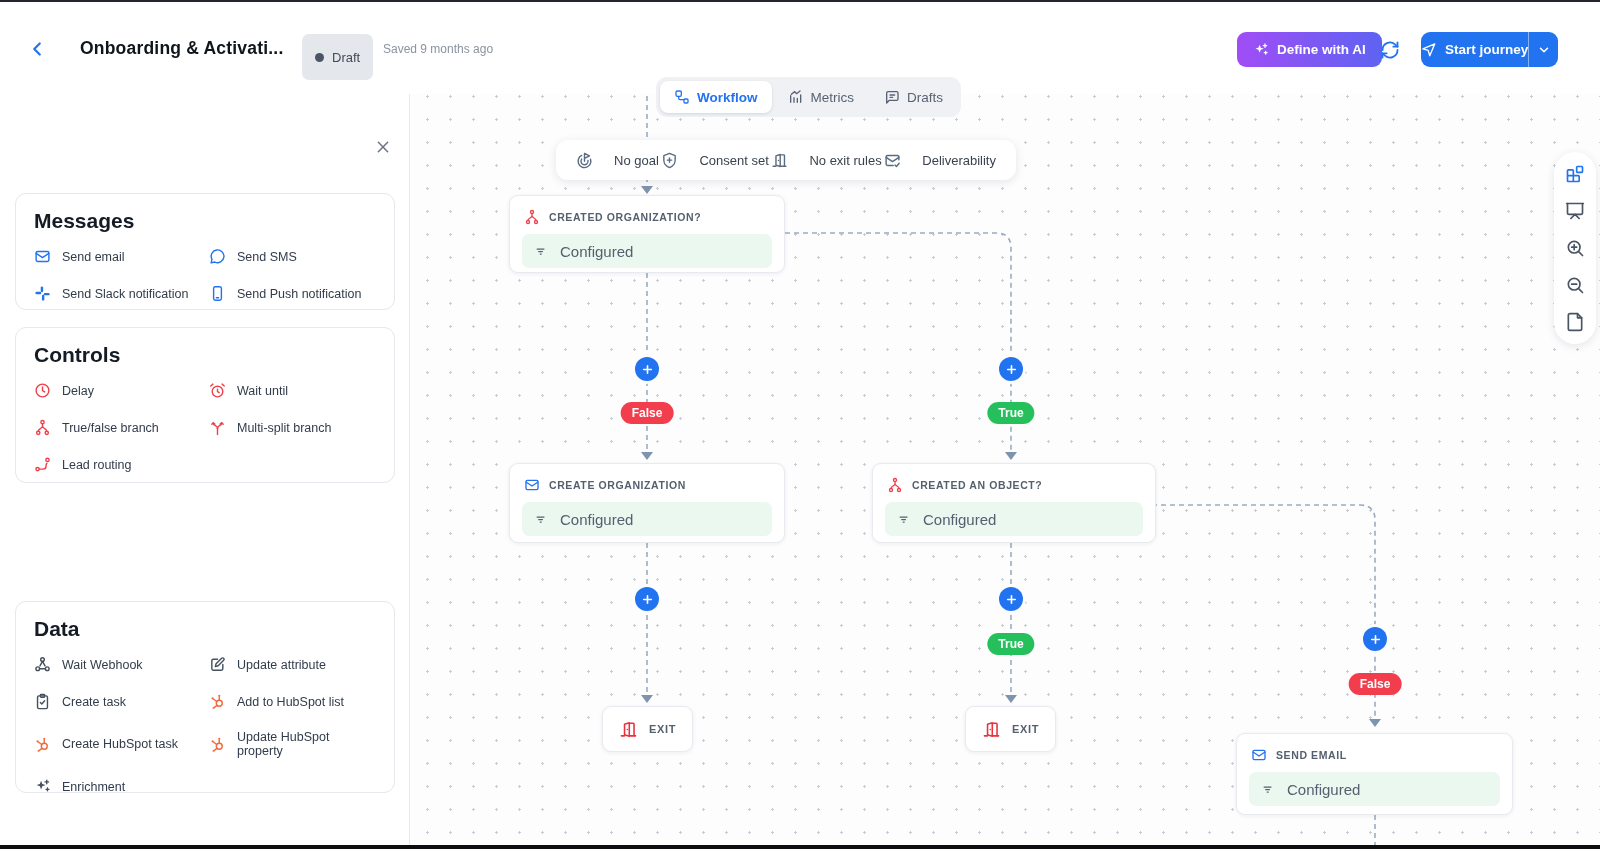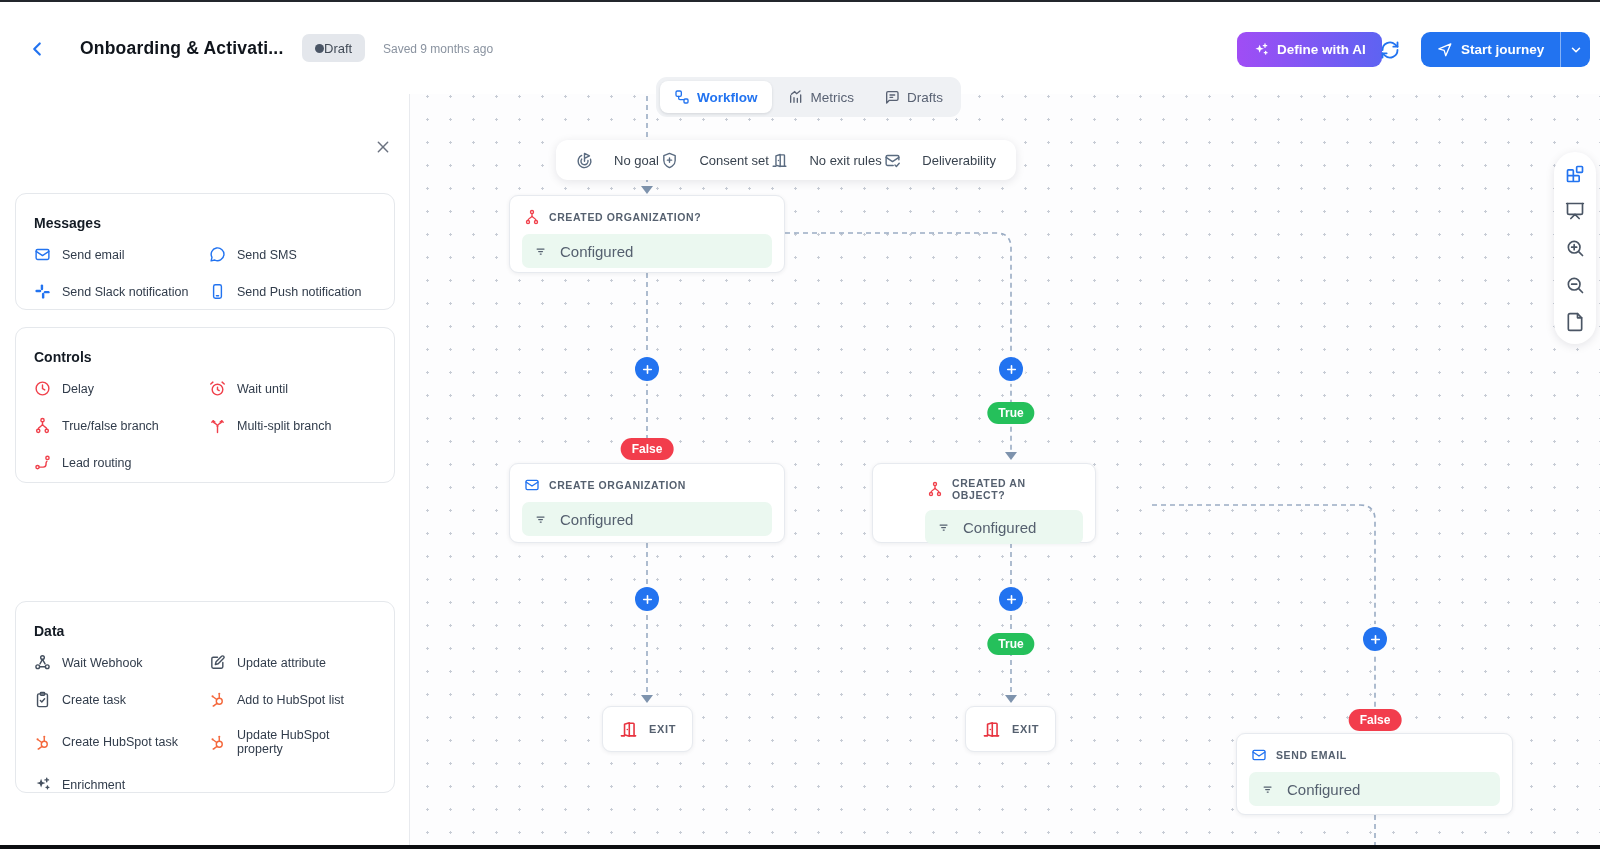--- a/index.html
+++ b/index.html
@@ -7,48 +7,48 @@
     font-family:"Liberation Sans", sans-serif; position:relative; }
   svg { display:block; }
 
   .edge-top { position:absolute; left:0; top:0; width:1600px; height:2px; background:#23262c; z-index:60; }
   .edge-bottom { position:absolute; left:0; bottom:0; width:1600px; height:4px; background:#0c0e11; z-index:60; }
 
   
   .header { position:absolute; left:0; top:2px; width:1600px; height:92px; background:#fff; z-index:20; }
   .back-btn { position:absolute; left:26px; top:36px; width:22px; height:22px; color:#2273F0; cursor:pointer; }
   .page-title { position:absolute; left:80px; top:36px; font-size:17.5px; font-weight:700; color:#10151C; letter-spacing:.2px; }
-  .draft-badge { position:absolute; left:302px; top:32px; height:28px; background:#E4E7EC; border-radius:7px;
-    display:flex; align-items:center; padding:0 13px; font-size:13px; color:#424B57; }
+  .draft-badge { position:absolute; left:302px; top:32px; height:46px; background:#E4E7EC; border-radius:7px;
+    display:flex; align-items:center; gap:8px; padding:0 13px; font-size:13px; color:#424B57; }
   .draft-dot { width:9px; height:9px; border-radius:50%; background:#4A5565; }
   .saved-text { position:absolute; left:383px; top:40px; font-size:12px; color:#8A93A0; }
   .define-ai-btn { position:absolute; left:1237px; top:30px; height:35px; border:none; border-radius:9px;
     background:linear-gradient(90deg,#A04DF5,#5E63F2); color:#fff; font-size:13.5px; font-weight:700;
     display:flex; align-items:center; gap:8px; padding:0 16px; cursor:pointer; font-family:inherit; }
   .refresh-btn { position:absolute; left:1380px; top:38px; width:20px; height:20px; color:#2273F0; cursor:pointer; }
   .start-journey { position:absolute; left:1421px; top:30px; height:35px; display:flex; border-radius:9px; overflow:hidden; }
   .start-main { background:#2273F0; color:#fff; border:none; font-size:13.5px; font-weight:700;
-    display:flex; align-items:center; gap:9px; padding:0 16px; cursor:pointer; font-family:inherit; }
+    display:flex; align-items:center; gap:9px; padding:0 0; cursor:pointer; font-family:inherit; }
   .start-caret { background:#2273F0; border:none; border-left:1px solid rgba(255,255,255,.45); color:#fff;
     width:30px; display:flex; align-items:center; justify-content:center; cursor:pointer; }
 
   
   .tabbar { position:absolute; left:656px; top:77px; height:40px; background:#EFF1F4; border-radius:11px;
     display:flex; align-items:center; padding:4px; gap:2px; z-index:30; }
   .tab { display:flex; align-items:center; gap:7px; font-size:13.5px; color:#596273; padding:4px 14px; height:32px;
     border-radius:8px; cursor:pointer; white-space:nowrap; }
   .tab.active { background:#fff; color:#2273F0; font-weight:600; box-shadow:0 1px 3px rgba(16,24,40,.12); }
 
   
   .sidebar { position:absolute; left:0; top:94px; width:410px; height:751px; background:#fff;
     border-right:1px solid #E8EAEE; z-index:10; }
   .close-btn { position:absolute; right:18px; top:45px; width:16px; height:16px; color:#6B7280; cursor:pointer; }
   .card { position:absolute; left:15px; width:380px; border:1px solid #E5E8EC; border-radius:11px; background:#fff;
     padding:15px 18px; }
-  .card-title { font-size:14px; font-weight:700; color:#141B24; margin-bottom:15px;margin-top:6px; }
+  .card-title { font-size:21px; font-weight:700; color:#141B24; margin-bottom:15px; }
   .grid2 { display:grid; grid-template-columns:1fr 1fr; row-gap:20px; column-gap:8px; }
   .item { display:flex; align-items:center; gap:11px; font-size:12.5px; color:#313C4B; cursor:pointer; }
   .item .ic { width:17px; height:17px; flex:0 0 auto; }
   .card-messages { top:99px; height:117px; }
   .card-controls { top:233px; height:156px; }
   .card-agents { top:405px; height:85px; }
   .card-data { top:507px; height:192px; }
 
   
   .canvas { position:absolute; left:410px; top:94px; width:1190px; height:751px; overflow:hidden;
@@ -74,21 +74,21 @@
   .exit-node { display:flex; align-items:center; justify-content:center; gap:11px; font-size:11px;
     font-weight:700; letter-spacing:.7px; color:#55606F; }
   .exit-node .ic { width:19px; height:19px; color:#E8333F; }
 
   .plus-btn { position:absolute; transform:translate(-50%,-50%); width:24px; height:24px; border-radius:50%;
     background:#2273F0; color:#fff; border:none; display:flex; align-items:center; justify-content:center;
     cursor:pointer; box-shadow:0 0 0 3px rgba(253,253,254,.95); z-index:6; }
   .badge { position:absolute; transform:translate(-50%,-50%); color:#fff; font-weight:700; font-size:12px;
     padding:4px 11px; border-radius:99px; z-index:6; }
   .badge.true { background:#25C05B; }
-  .badge.false { background:#F23D4C;margin-top:36px; }
+  .badge.false { background:#F23D4C; }
 
   .mini-toolbar { position:absolute; left:1144px; top:58px; width:42px; background:#fff; border-radius:21px;
     box-shadow:0 2px 10px rgba(16,24,40,.10); display:flex; flex-direction:column; align-items:center;
     padding:12px 0; gap:17px; z-index:7; }
   .tool-btn { width:20px; height:20px; color:#4A5564; background:none; border:none; cursor:pointer; padding:0; }
   .tool-btn.active { color:#2273F0; }
 </style>
 </head>
 <body>
 
@@ -410,21 +410,21 @@
       <span>CREATE ORGANIZATION</span>
     </div>
     <div class="config-row">
       <svg class="ic" viewBox="0 0 24 24" fill="none" stroke="currentColor" stroke-width="2" stroke-linecap="round">
           <path d="M5 8h11M7.5 12h6M10 16h1.5"></path>
         </svg>
       <span>Configured</span>
     </div>
   </div>
 
-  <div class="node" style="left:462px; top:369px; width:224px; height:80px;padding-left:40px;">
+  <div class="node" style="left:462px; top:369px; width:284px; height:80px;">
     <div class="node-header">
       <svg class="ic" viewBox="0 0 24 24" fill="none" stroke="#F0404B" stroke-width="2" stroke-linecap="round">
           <circle cx="12" cy="4.5" r="2.3"></circle>
           <circle cx="6" cy="19.5" r="2.3"></circle>
           <circle cx="18" cy="19.5" r="2.3"></circle>
           <path d="M12 7v3c0 3.5-6 3.5-6 7M12 10c0 3.5 6 3.5 6 7"></path>
         </svg>
       <span>CREATED AN OBJECT?</span>
     </div>
     <div class="config-row">

